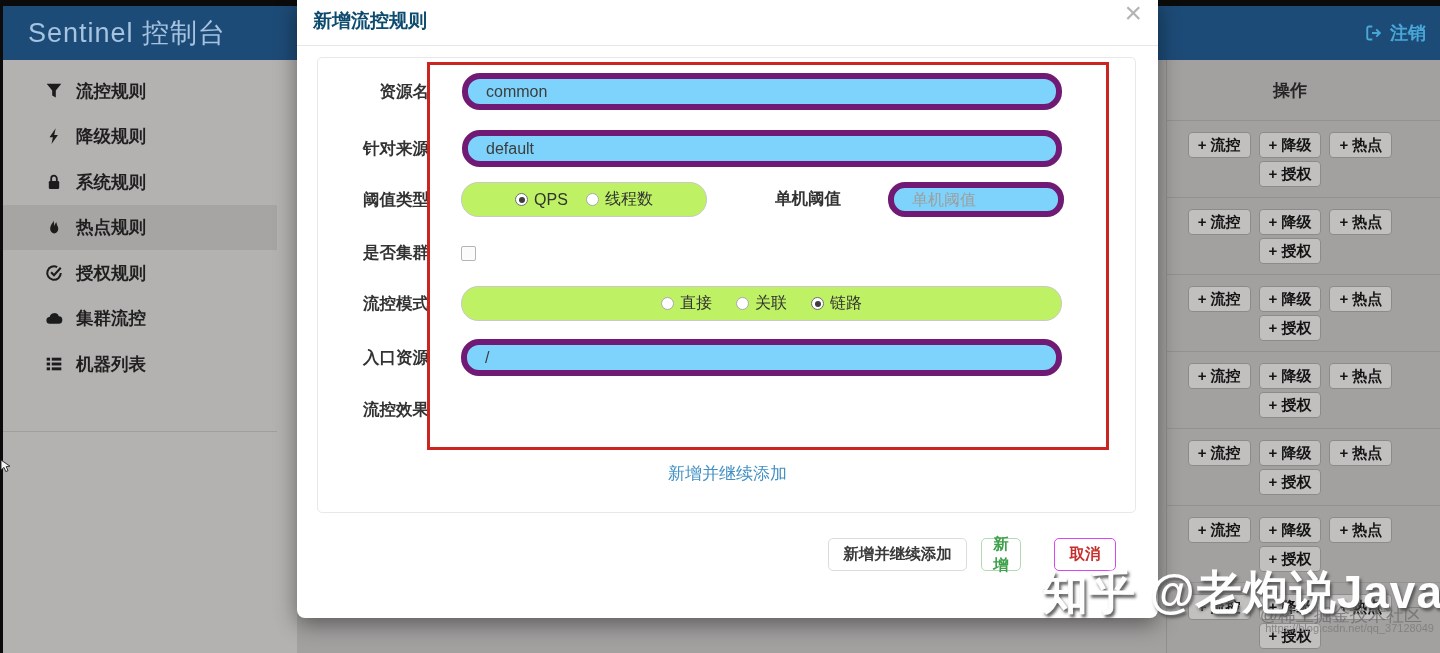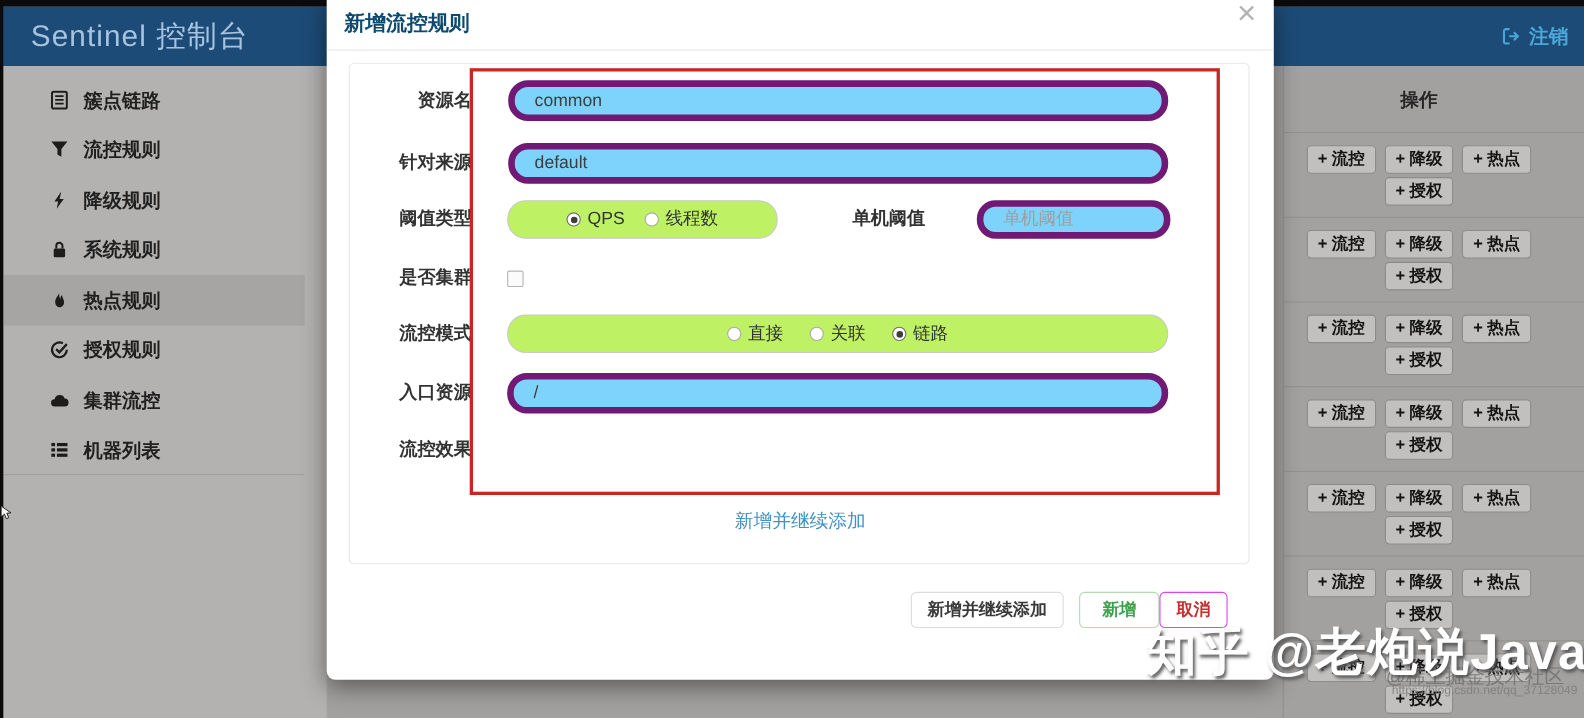--- a/index.html
+++ b/index.html
@@ -78,21 +78,21 @@
          align-items:center;justify-content:center;box-sizing:border-box;}
   .radio.sel{border-color:#6f6f6f;}
   .radio.sel::after{content:"";width:6px;height:6px;border-radius:50%;background:#3e3e3e;}
   .olabel{font-size:16px;color:#333;font-weight:500;}
   .adv-link{position:absolute;left:0;top:462px;width:100%;text-align:center;font-size:17px;
             color:var(--link_blue,#4391c3);cursor:pointer;z-index:6;}
   .mbtn{position:absolute;top:538px;height:33px;box-sizing:border-box;background:#fff;border-radius:5px;
         font-family:inherit;font-size:15.5px;font-weight:600;cursor:pointer;display:flex;align-items:center;
         justify-content:center;z-index:6;}
   #btn-add-continue{left:531px;width:139px;border:1px solid #dcdcdc;color:#3a3a3a;}
-  #btn-add{left:684px;width:73px;border:1px solid #b3d9b5;color:var(--green,#3da04a);}
+  #btn-add{left:684px;width:40px;border:1px solid #b3d9b5;color:var(--green,#3da04a);}
   #btn-cancel{left:757px;width:62px;border:1px solid #d946ef;color:var(--red_btn,#c5302e);}
 
   
   .wm-big{position:absolute;left:1042px;top:562px;z-index:30;font-size:46px;font-weight:600;color:#fefefe;
           text-shadow:2px 3px 3px rgba(80,80,80,.9);letter-spacing:1px;pointer-events:none;white-space:nowrap;}
   .wm-juejin{position:absolute;right:18px;top:603px;z-index:29;font-size:18px;font-weight:400;
              color:rgba(110,110,110,.8);pointer-events:none;}
   .wm-url{position:absolute;right:6px;top:622px;z-index:29;font-size:11px;color:rgba(125,125,125,.85);
           pointer-events:none;}
 </style>
@@ -113,29 +113,20 @@
             <path d="M10 4.8L13.2 8 10 11.2" fill="none" stroke="currentColor" stroke-width="1.7"></path>
             <path d="M13 8H6.2" stroke="currentColor" stroke-width="1.7"></path>
           </svg>
         </span>
       <span>注销</span>
     </div>
   </div>
 
   <div class="sidebar">
     <div class="side-items" id="side-items">
-        <div class="side-item">
-          <span class="side-ic">
-            <svg viewBox="0 0 16 16">
-              <rect x="2" y="1.2" width="12" height="13.6" rx="1.5" fill="none" stroke="currentColor" stroke-width="1.6"></rect>
-              <path d="M4.6 4.8h6.8M4.6 7.8h6.8M4.6 10.8h6.8" stroke="currentColor" stroke-width="1.4" fill="none"></path>
-            </svg>
-          </span>
-          <span class="side-label">簇点链路</span>
-        </div>
         <div class="side-item">
           <span class="side-ic">
             <svg viewBox="0 0 16 16">
               <path d="M1.5 1.5h13L9.6 7.6v6.2L6.4 12V7.6z" fill="currentColor"></path>
             </svg>
           </span>
           <span class="side-label">流控规则</span>
         </div>
         <div class="side-item">
           <span class="side-ic">

